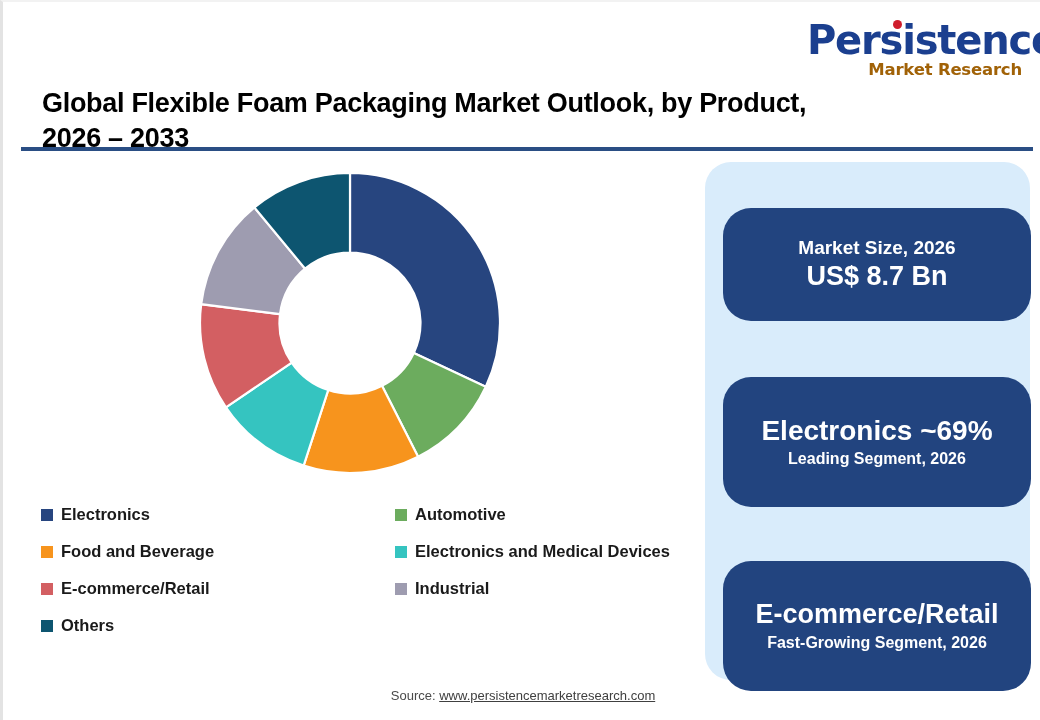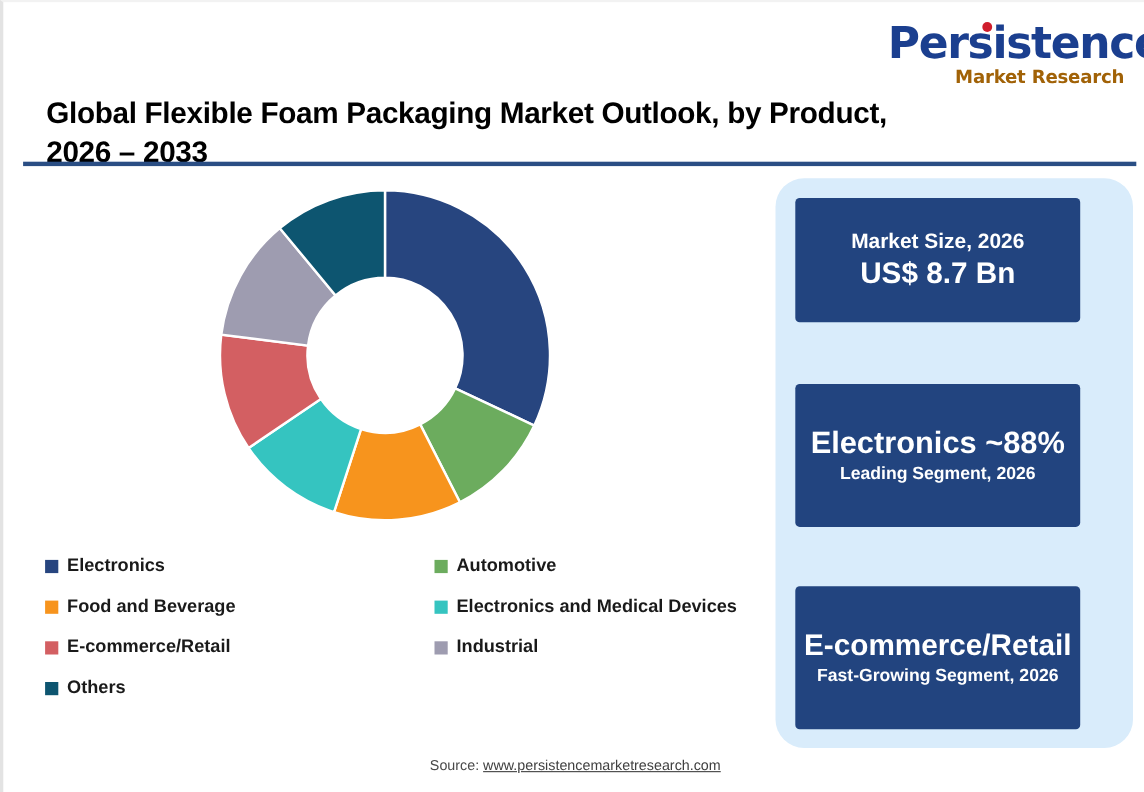--- a/index.html
+++ b/index.html
@@ -129,29 +129,30 @@
     left: 702px;
     top: 160px;
     width: 325px;
     height: 518px;
     background: #d9ecfb;
     border-radius: 26px;
   }
   .card {
     position: absolute;
     left: 18px;
-    width: 259px;
+    width: 308px;
     background: #22447f;
-    border-radius: 4px;
+    border-radius: 28px;
     color: #ffffff;
     text-align: center;
     box-sizing: border-box;
     display: flex;
     flex-direction: column;
     justify-content: center;
+    margin-top: 28px;
   }
   #card-1 { top: 18px;  height: 113px; }
   #card-2 { top: 187px; height: 130px; }
   #card-3 { top: 371px; height: 130px; }
 
   .card-top {
     font-family: "Liberation Sans", sans-serif;
     font-size: 19px;
     font-weight: bold;
     line-height: 1.25;
@@ -262,21 +263,21 @@
     </div>
 
   <div id="panel" style="background: rgb(217, 236, 251);">
 
     <div class="card" id="card-1" style="background: rgb(34, 68, 127);">
       <div class="card-top">Market Size, 2026</div>
       <div class="card-big">US$ 8.7 Bn</div>
     </div>
 
     <div class="card" id="card-2" style="background: rgb(34, 68, 127);">
-      <div class="card-big">Electronics ~88%</div>
+      <div class="card-big">Electronics ~69%</div>
       <div class="card-sub">Leading Segment, 2026</div>
     </div>
 
     <div class="card" id="card-3" style="background: rgb(34, 68, 127);">
       <div class="card-big">E-commerce/Retail</div>
       <div class="card-sub">Fast-Growing Segment, 2026</div>
     </div>
 
   </div>
 

